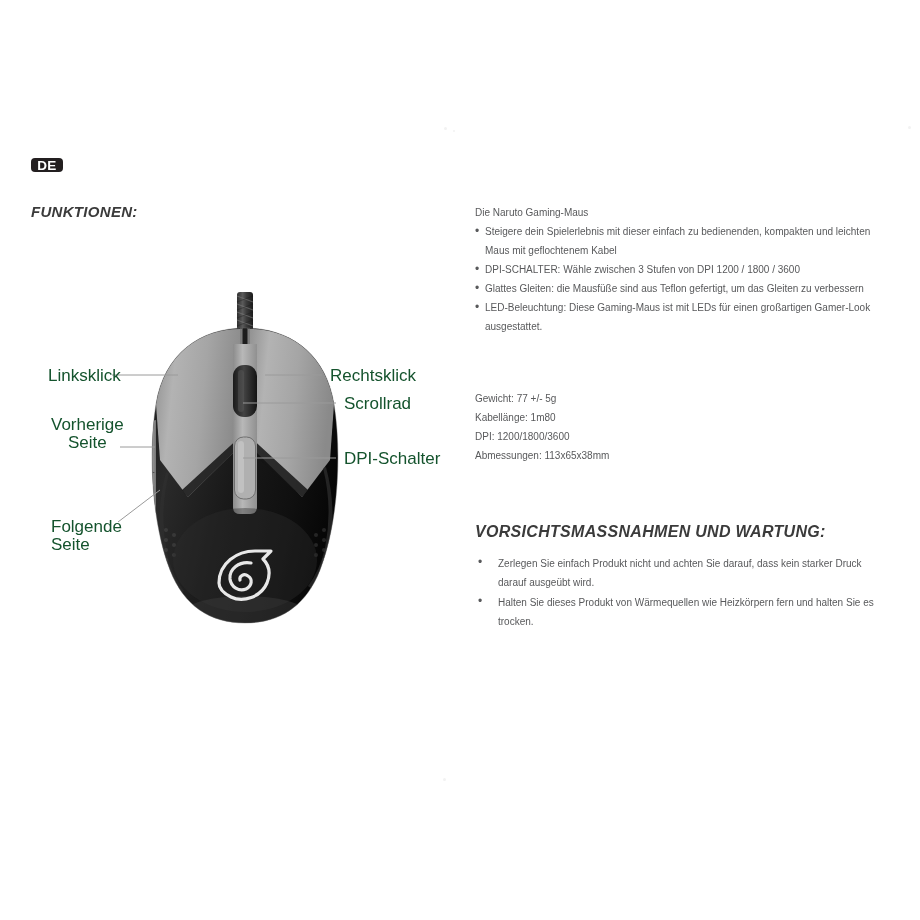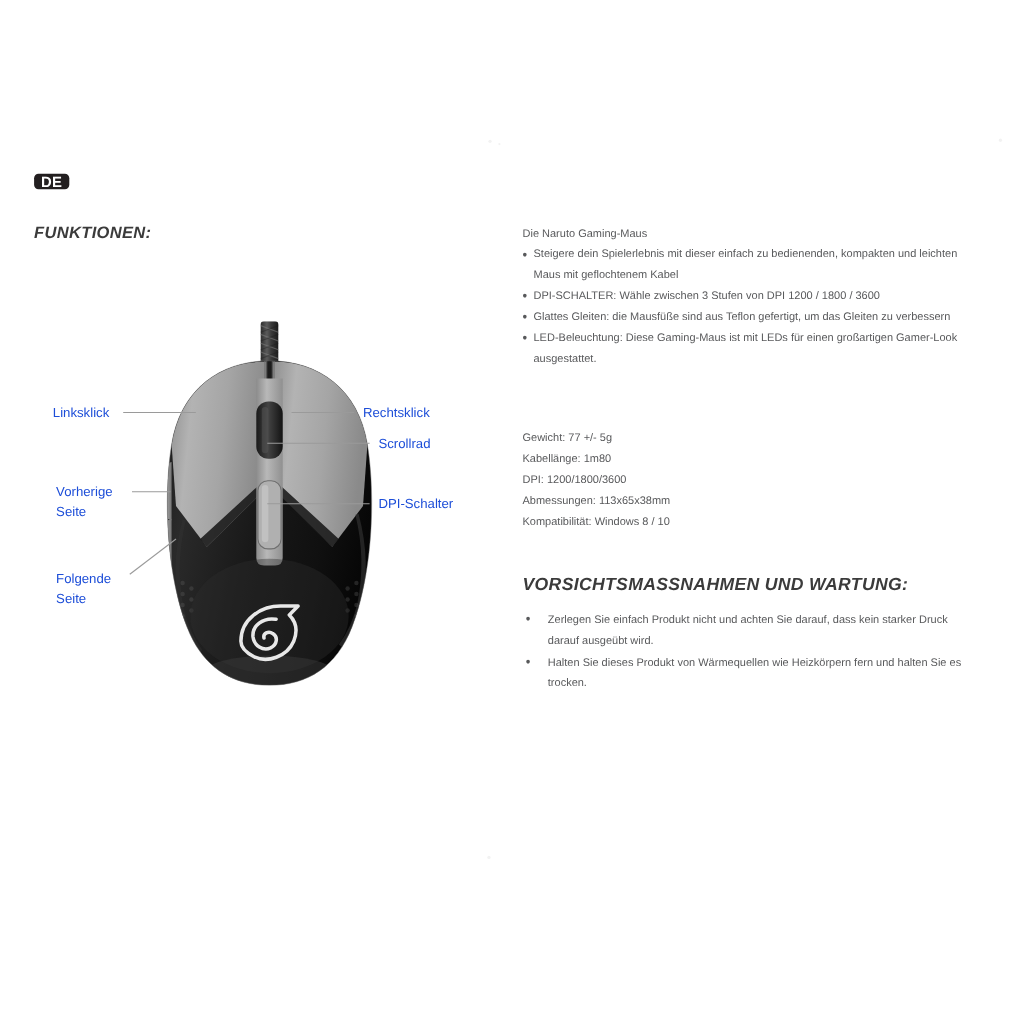--- a/index.html
+++ b/index.html
@@ -102,27 +102,27 @@
     top: -1px;
     color: #58595b;
     font-size: 12px;
   }
 
   .spec-line { margin: 0; }
 
   
   .callout {
     position: absolute;
-    font-size: 12px;
+    font-size: 17px;
     line-height: 17.5px;
-    color: #1d4ed8;
+    color: #14532d;
     white-space: pre-line;
   }
   #cl-linksklick  { left: 48px;  top: 367px; }
-  #cl-vorherige   { left: 51px;  top: 439px; }
+  #cl-vorherige   { left: 51px;  top: 416px; text-align: center; }
   #cl-folgende    { left: 51px;  top: 518px; }
   #cl-rechtsklick { left: 330px; top: 367px; }
   #cl-scrollrad   { left: 344px; top: 395px; }
   #cl-dpi         { left: 344px; top: 450px; }
 
   
   #leader-lines {
     position: absolute;
     left: 0; top: 0;
     width: 920px;
@@ -168,21 +168,20 @@
       <li>Glattes Gleiten: die Mausfüße sind aus Teflon gefertigt, um das Gleiten zu verbessern</li>
       <li>LED-Beleuchtung: Diese Gaming-Maus ist mit LEDs für einen großartigen Gamer-Look ausgestattet.</li>
     </ul>
   </div>
 
   <div class="right-col" id="specs-block">
     <p class="spec-line">Gewicht: 77 +/- 5g</p>
     <p class="spec-line">Kabellänge: 1m80</p>
     <p class="spec-line">DPI: 1200/1800/3600</p>
     <p class="spec-line">Abmessungen: 113x65x38mm</p>
-    <p class="spec-line">Kompatibilität: Windows 8 / 10</p>
   </div>
 
   <div class="section-heading" id="vorsicht-heading">VORSICHTSMASSNAHMEN UND WARTUNG:</div>
 
   <div class="right-col" id="care-block">
     <ul class="care-list">
       <li>Zerlegen Sie einfach Produkt nicht und achten Sie darauf, dass kein starker Druck darauf ausgeübt wird.</li>
       <li>Halten Sie dieses Produkt von Wärmequellen wie Heizkörpern fern und halten Sie es trocken.</li>
     </ul>
   </div>

